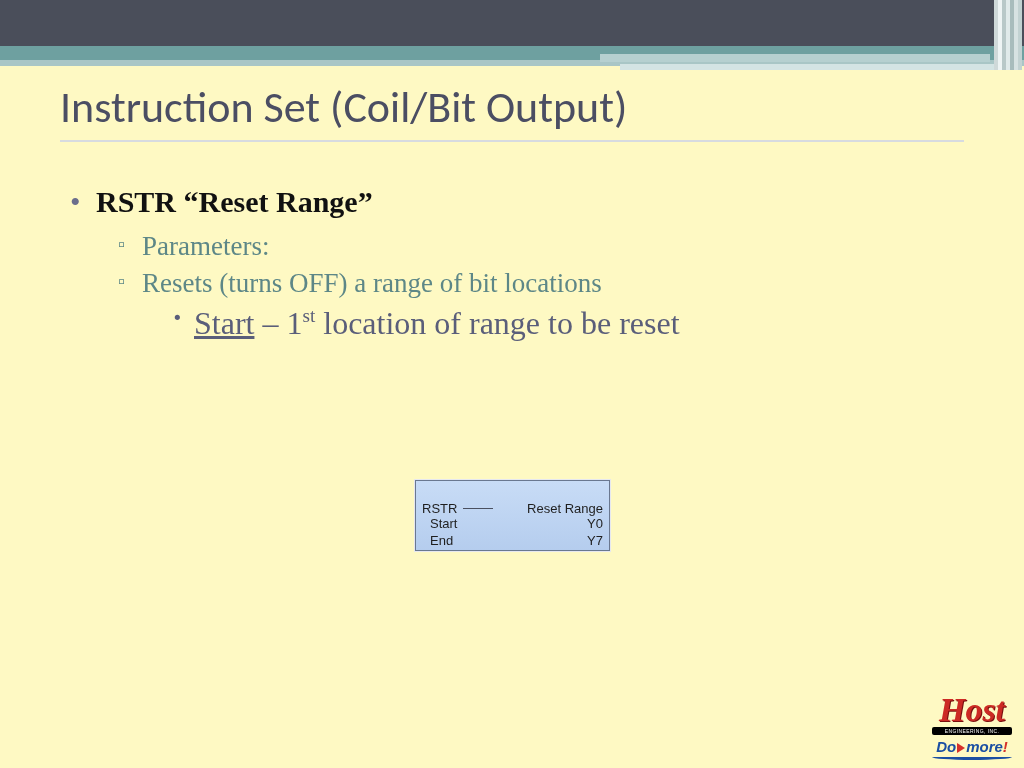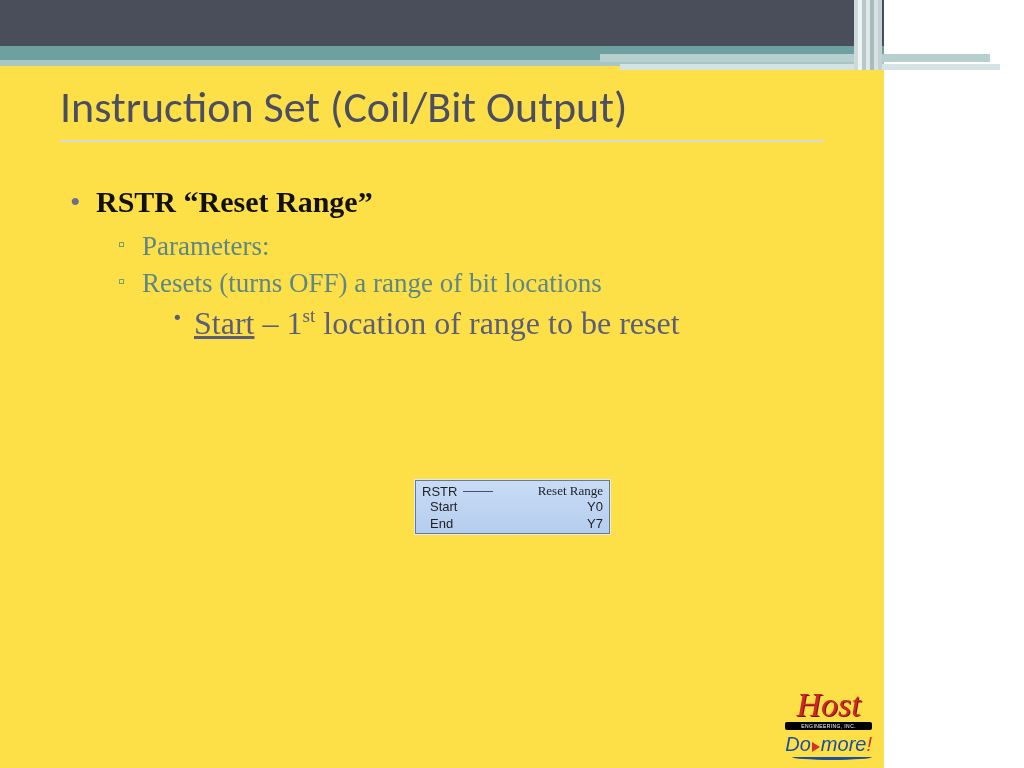--- a/index.html
+++ b/index.html
@@ -1,17 +1,17 @@
 <!DOCTYPE html>
 <html><head>
 <meta charset="utf-8">
 <style>
   * { box-sizing: border-box; margin: 0; padding: 0; }
   html, body { width: 1024px; height: 768px; font-family: Georgia, 'Times New Roman', serif; background: #fff; overflow: hidden; }
-  .slide { position: relative; width: 884px; height: 768px; background: #fde047; }
+  .slide { position: relative; width: 1024px; height: 768px; background: #fef9c3; }
 
   
   .bar-dark   { position: absolute; top: 0;    left: 0; right: 0; height: 46px; background: #4a4e5a; }
   .bar-teal1  { position: absolute; top: 46px; left: 0; right: 0; height: 14px; background: #6ea0a0; }
   .bar-teal2  { position: absolute; top: 60px; left: 0; right: 0; height: 6px;  background: #a9c6c6; }
 
   
   .edge-v    { position: absolute; top: 0; width: 4px; height: 70px; }
   .edge-1 { right: 26px; background: #cfd9d9; }
   .edge-2 { right: 22px; background: #eef4f4; }
@@ -36,31 +36,31 @@
   .lvl2 { margin: 6px 0 6px 48px; padding-left: 24px; position: relative; font-size: 27px; color: #5d8787; font-family: Georgia, serif; }
   .lvl2::before { content: '▫'; position: absolute; left: 0; top: 2px; color: #5d8787; font-size: 20px; }
 
   .lvl3 { margin: 6px 0 6px 102px; padding-left: 22px; position: relative; font-size: 32px; color: #5a5e7a; font-family: Georgia, serif; }
   .lvl3::before { content: '·'; position: absolute; left: 0; top: -6px; color: #5a5e7a; font-size: 32px; font-weight: 700; }
   .underline { text-decoration: underline; }
   .sup { font-size: 0.6em; vertical-align: super; }
 
   
   .ibox { position: absolute; top: 480px; left: 415px; width: 195px; background: linear-gradient(#c8dcf6, #b5cdee); border: 1px solid #6a7890; font-family: Arial, sans-serif; font-size: 13px; color: #1f1f1f; box-shadow: 0 0 0 1px #e6e8ef; }
-  .ibox-head { display: flex; align-items: center; padding: 2px 6px 0 6px; }
+  .ibox-head { display: flex; align-items: center; padding: 20px 6px 0 6px; }
   .ibox-head .mn { font-weight: 400; }
   .ibox-head .line { flex: 0 0 30px; height: 1px; background: #4a5060; margin: 0 6px; }
-  .ibox-head .nm { margin-left: auto; font-family: Liberation Serif, serif; }
+  .ibox-head .nm { margin-left: auto; }
   .ibox-row { display: flex; justify-content: space-between; padding: 0 6px 2px 14px; }
 
   
   .logo { position: absolute; right: 12px; bottom: 8px; text-align: center; font-family: Arial, sans-serif; }
-  .logo .host { font-family: 'Brush Script MT', cursive; font-size: 34px; font-weight: 400; color: #cc2a24; font-style: italic; line-height: 0.7; text-shadow: 1px 1px 0 #7a0f0f; }
+  .logo .host { font-family: 'Brush Script MT', cursive; font-size: 34px; font-weight: 700; color: #cc2a24; font-style: italic; line-height: 0.7; text-shadow: 1px 1px 0 #7a0f0f; }
   .logo .band { background: #000; color: #fff; font-size: 5px; letter-spacing: 0.4px; padding: 1px 3px; border-radius: 2px; display: block; margin: 2px 0 3px; white-space: nowrap; }
-  .logo .domore { font-size: 20px; font-weight: 400; font-style: italic; color: #1a4fa3; }
+  .logo .domore { font-size: 15px; font-weight: 700; font-style: italic; color: #1a4fa3; }
   .logo .domore .ex { color: #d6302a; }
   .logo .domore .tri { display: inline-block; width: 0; height: 0; border-top: 5px solid transparent; border-bottom: 5px solid transparent; border-left: 8px solid #d6302a; margin: 0 1px; vertical-align: -1px; }
   .logo .swoosh { display:block; width: 80px; height: 6px; margin-top:-2px; margin-left:auto; border-bottom: 3px solid #1a4fa3; border-radius: 0 0 60% 60%; }
 </style>
 </head>
 <body>
 
 <div class="slide">
 
   <div class="bar-dark"></div>

